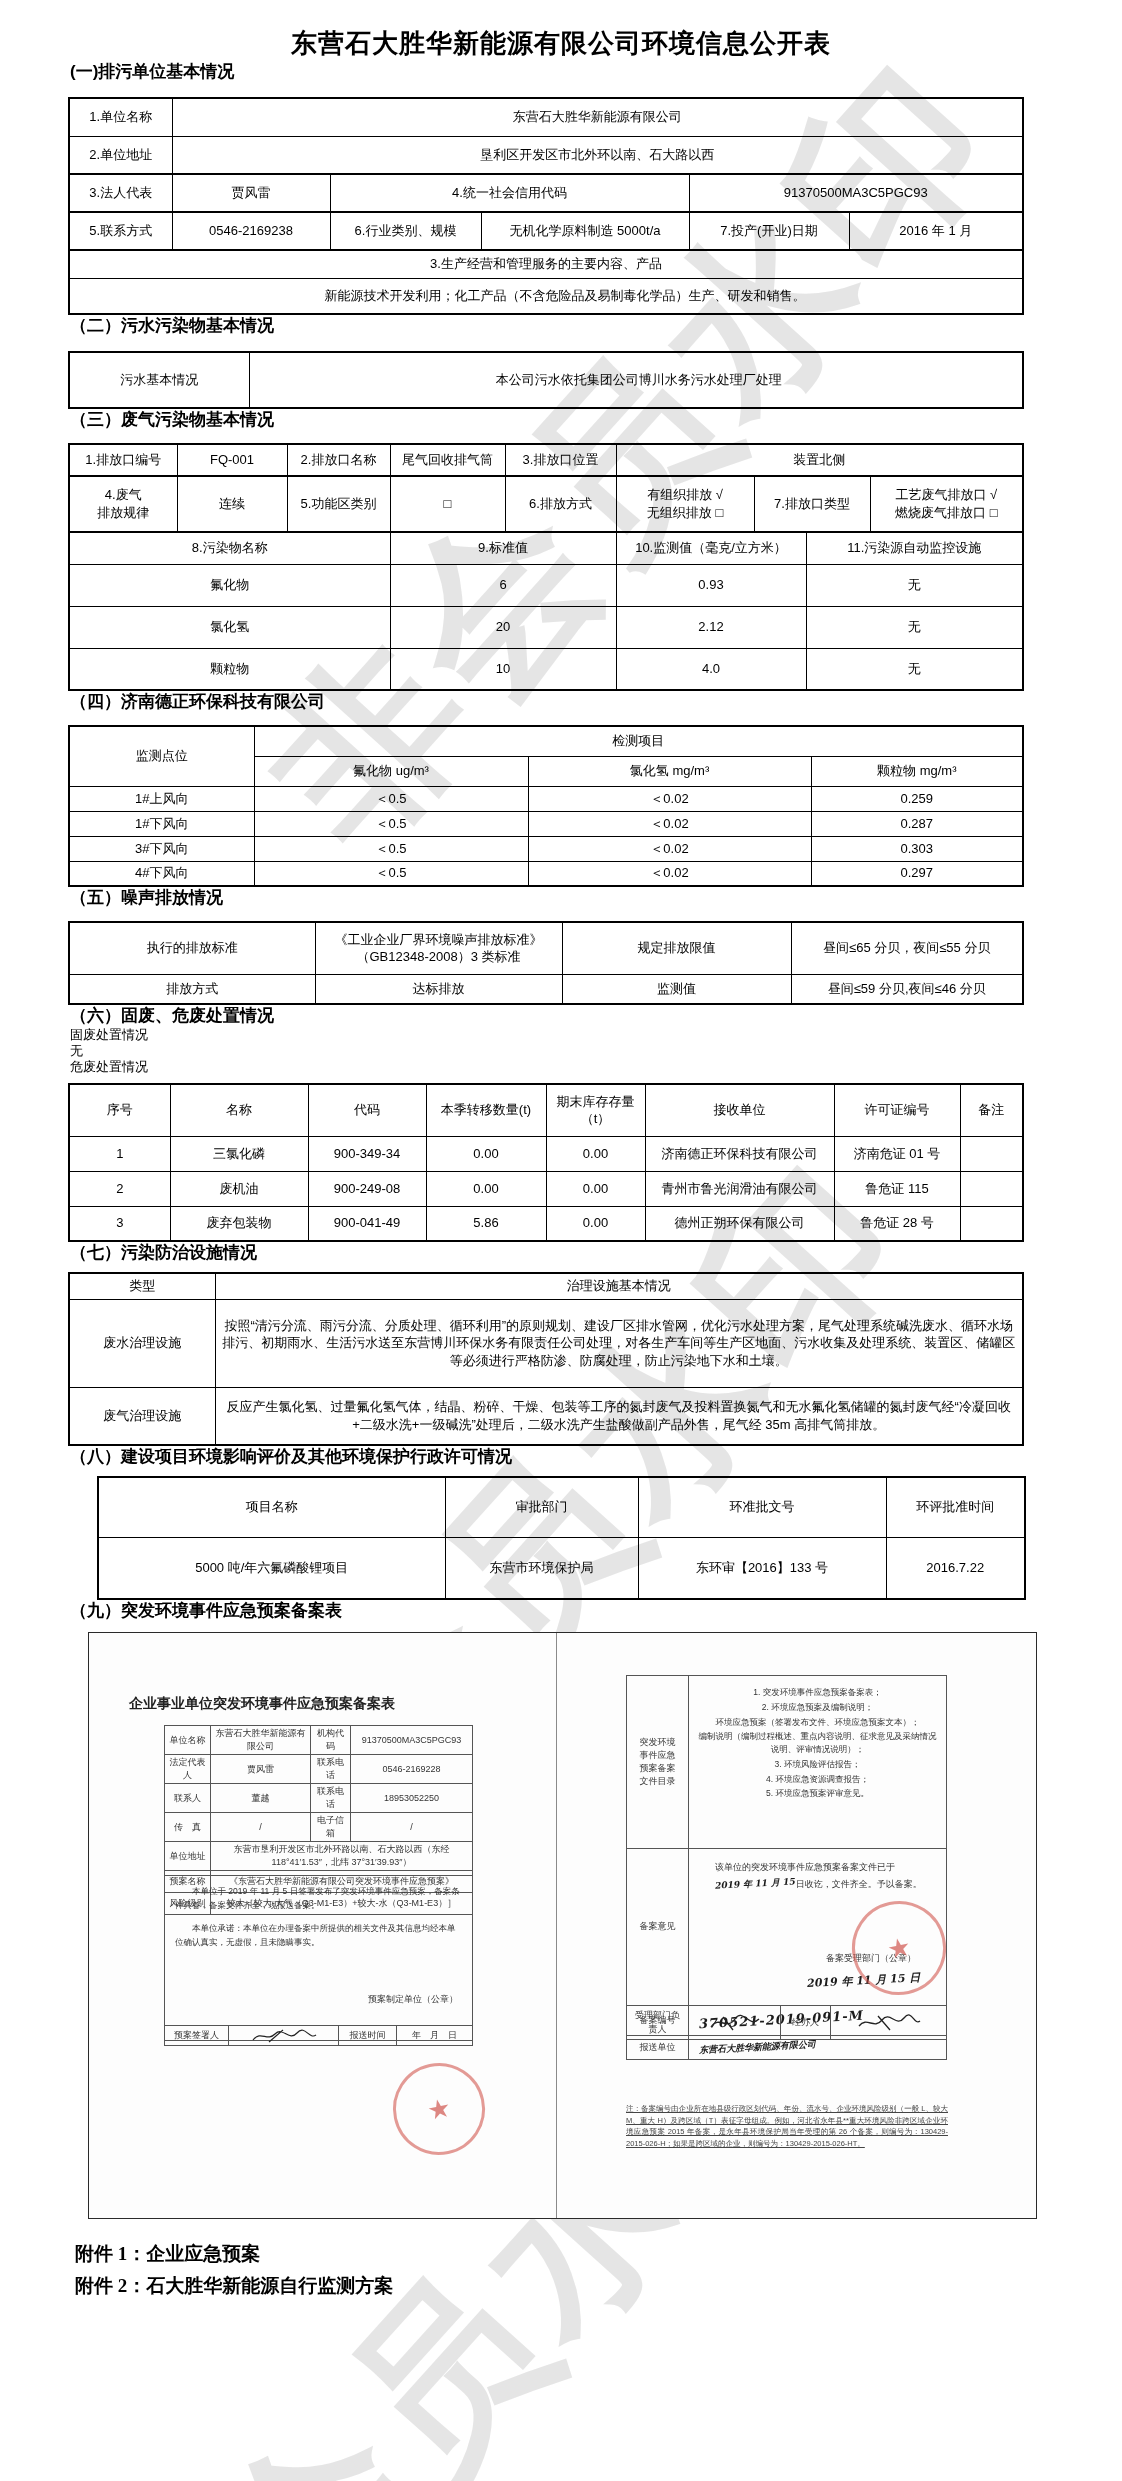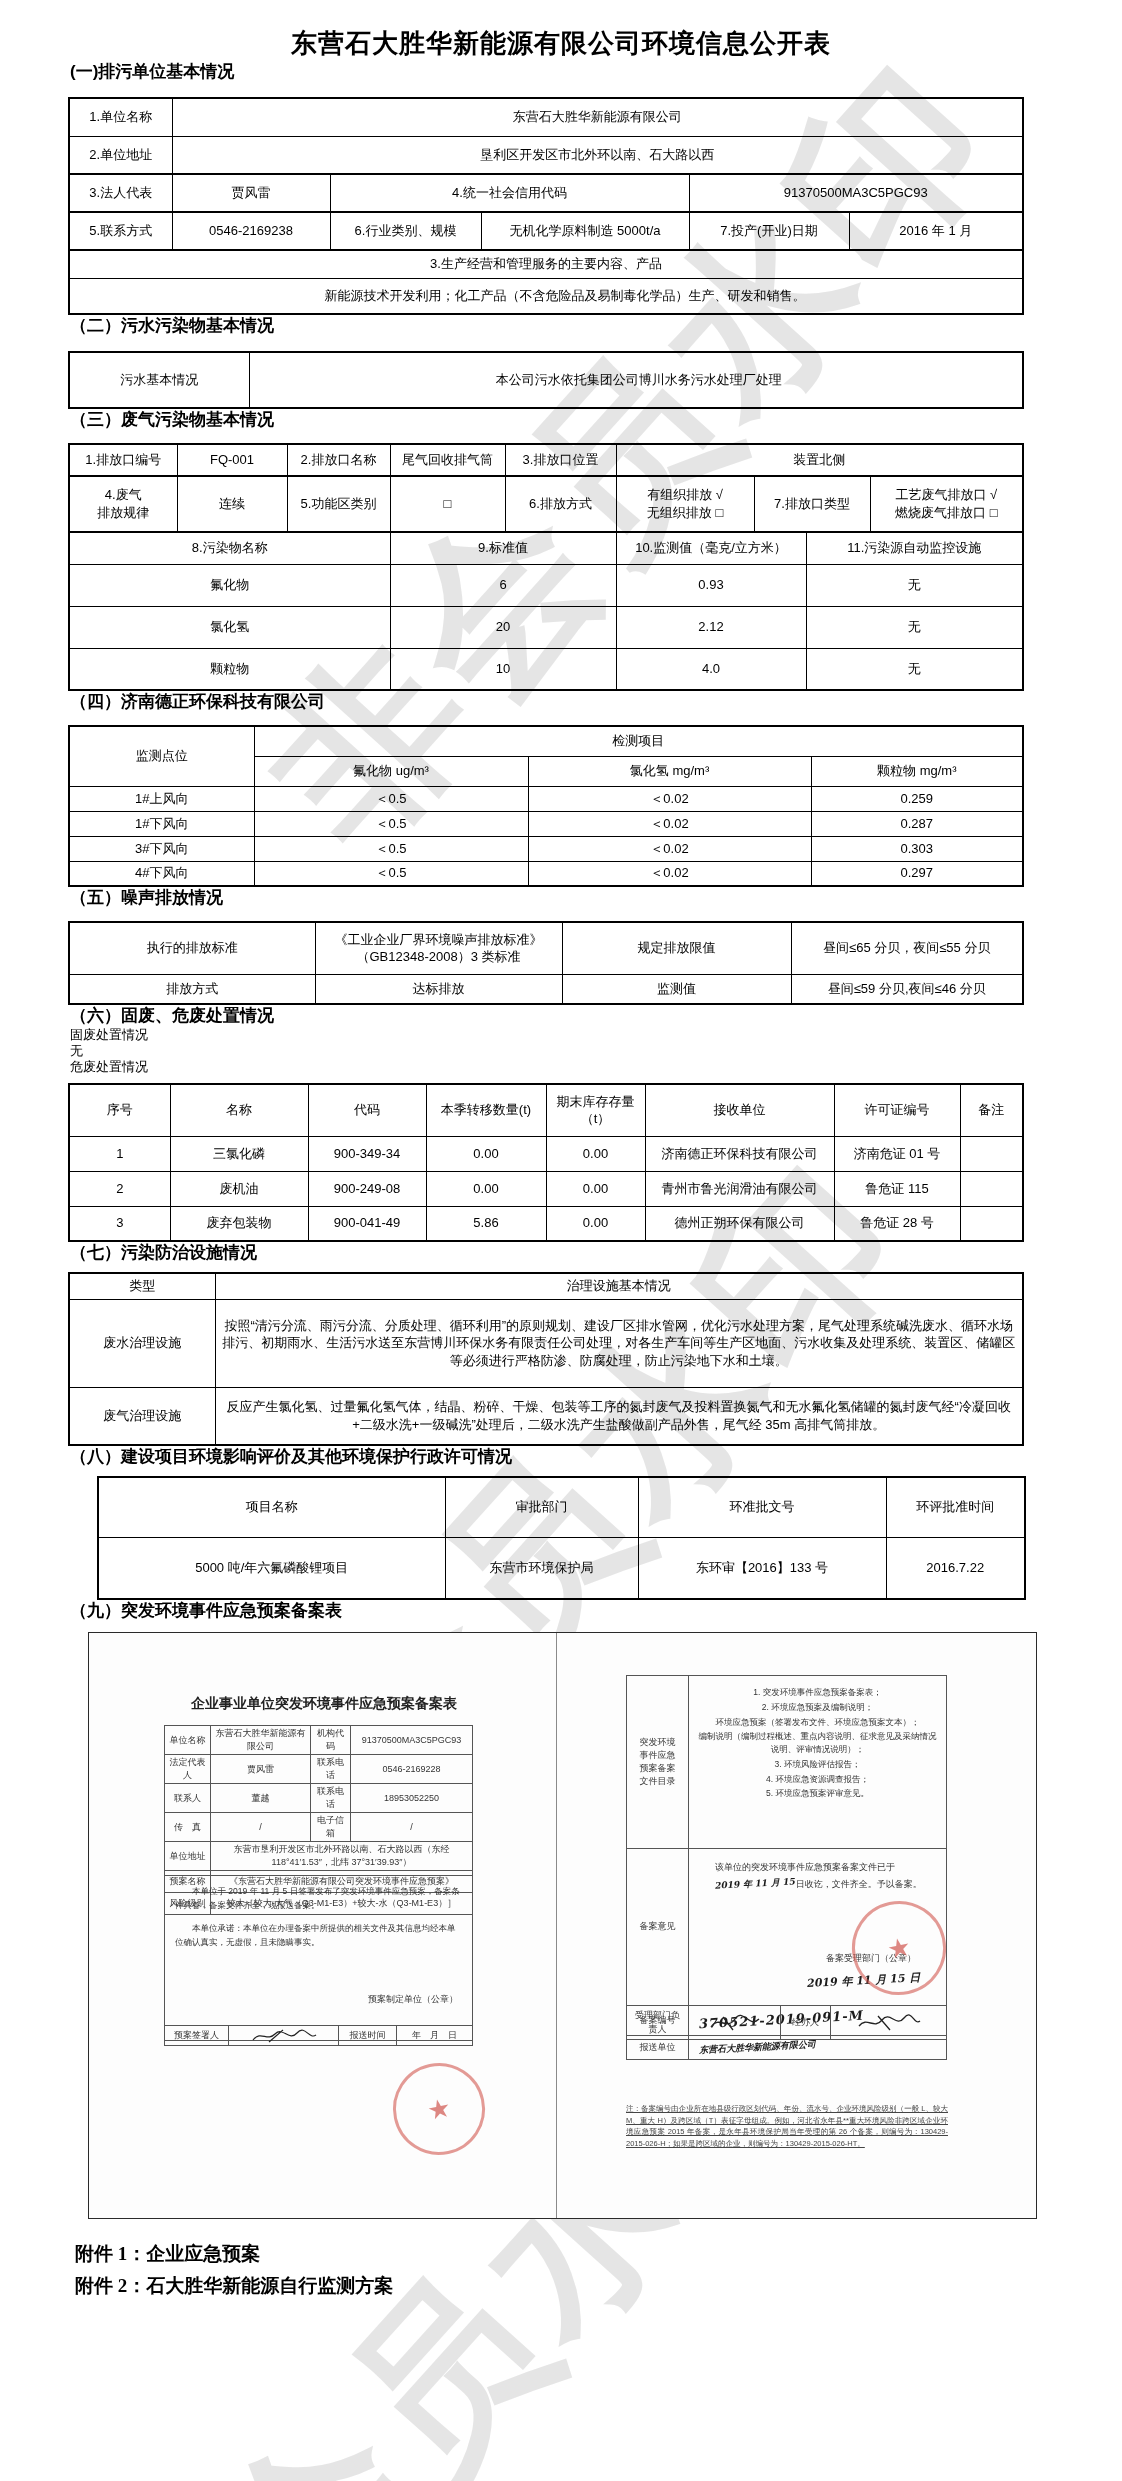--- a/index.html
+++ b/index.html
@@ -19,21 +19,21 @@
                padding:2px 6px;line-height:1.35;overflow:hidden;}
   table.tbl.joint{margin-top:-2px;}
   td.tl{text-align:left;padding-left:28px;}
   td.tj{text-align:left;padding:4px 10px;}
   .pre{white-space:pre-line;}
   .plainline{margin:0 0 0 70px;font-size:13px;line-height:16px;}
   
   .scanbox{position:relative;margin:10px 0 0 88px;width:947px;height:585px;
            border:1px solid #2a2a2a;background:#fdfdfd;color:#333;}
   .pagediv{position:absolute;left:467px;top:0;width:1px;height:585px;background:#8a8a8a;}
-  .scan-title{position:absolute;left:40px;top:62px;width:390px;text-align:center;
+  .scan-title{position:absolute;left:40px;top:62px;width:390px;text-align:left;
               font-family:"Liberation Serif",serif;font-weight:bold;font-size:14px;color:#222;}
   table.scan{border-collapse:collapse;table-layout:fixed;position:absolute;
              font-size:9px;color:#333;background:transparent;}
   table.scan td{border:1px solid #555;vertical-align:middle;text-align:center;
                 padding:1px 3px;line-height:1.45;}
   #ltA{left:75px;top:92px;width:308px;}
   #ltB{left:75px;top:242px;width:308px;}
   #ltC{left:75px;top:392px;width:308px;}
   #rtA{left:537px;top:42px;width:320px;}
   #rtB{left:537px;top:372px;width:320px;}

